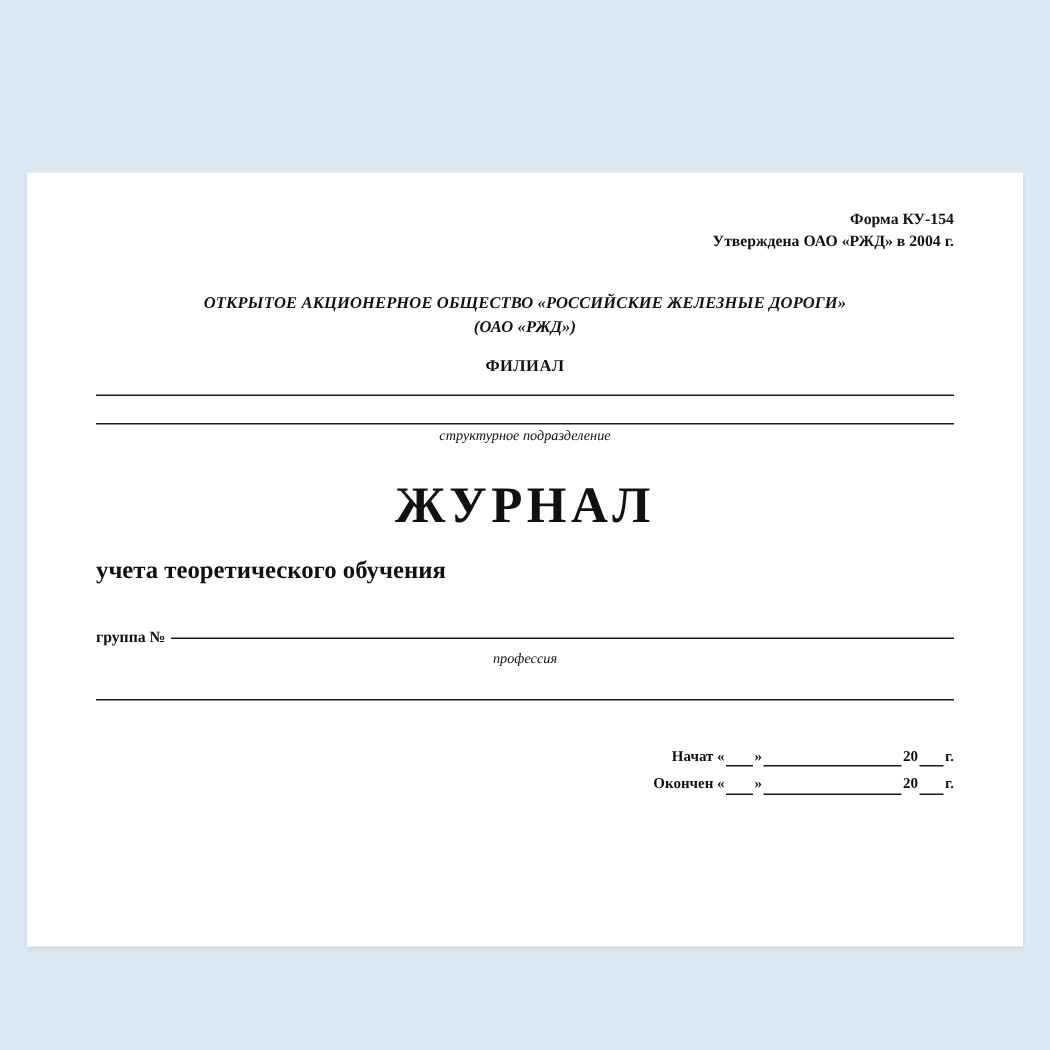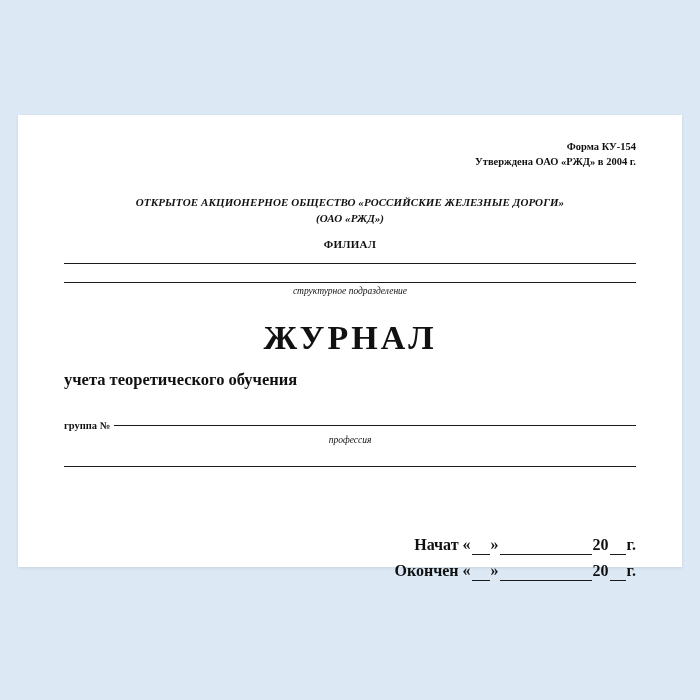--- a/index.html
+++ b/index.html
@@ -11,21 +11,21 @@
     height: 700px;
     background: #dce9f5;
     font-family: "Liberation Serif", serif;
     overflow: hidden;
   }
   .page-wrap {
     position: absolute;
     left: 18px;
     top: 115px;
     width: 664px;
-    height: 452px;
+    height: 516px;
     background: #ffffff;
     box-shadow: 0 1px 3px rgba(0,0,0,0.10);
   }
   .sheet {
     position: absolute;
     left: 0;
     top: 0;
     right: 0;
     bottom: 0;
     padding: 22px 46px 18px 46px;
@@ -110,23 +110,23 @@
   .group-line {
     flex: 1;
     border-bottom: 1px solid #1a1a1a;
     height: 0;
   }
 
   .rule-3 { margin-top: 21px; }
 
   
   .dates {
-    margin-top: 68px;
+    margin-top: 32px;
     text-align: right;
-    font-size: 16px;
+    font-size: 10px;
     font-weight: bold;
     line-height: 1.25;
   }
   .date-row {
     display: flex;
     justify-content: flex-end;
     align-items: flex-end;
     margin-top: 6px;
   }
   .date-label { white-space: nowrap; }

